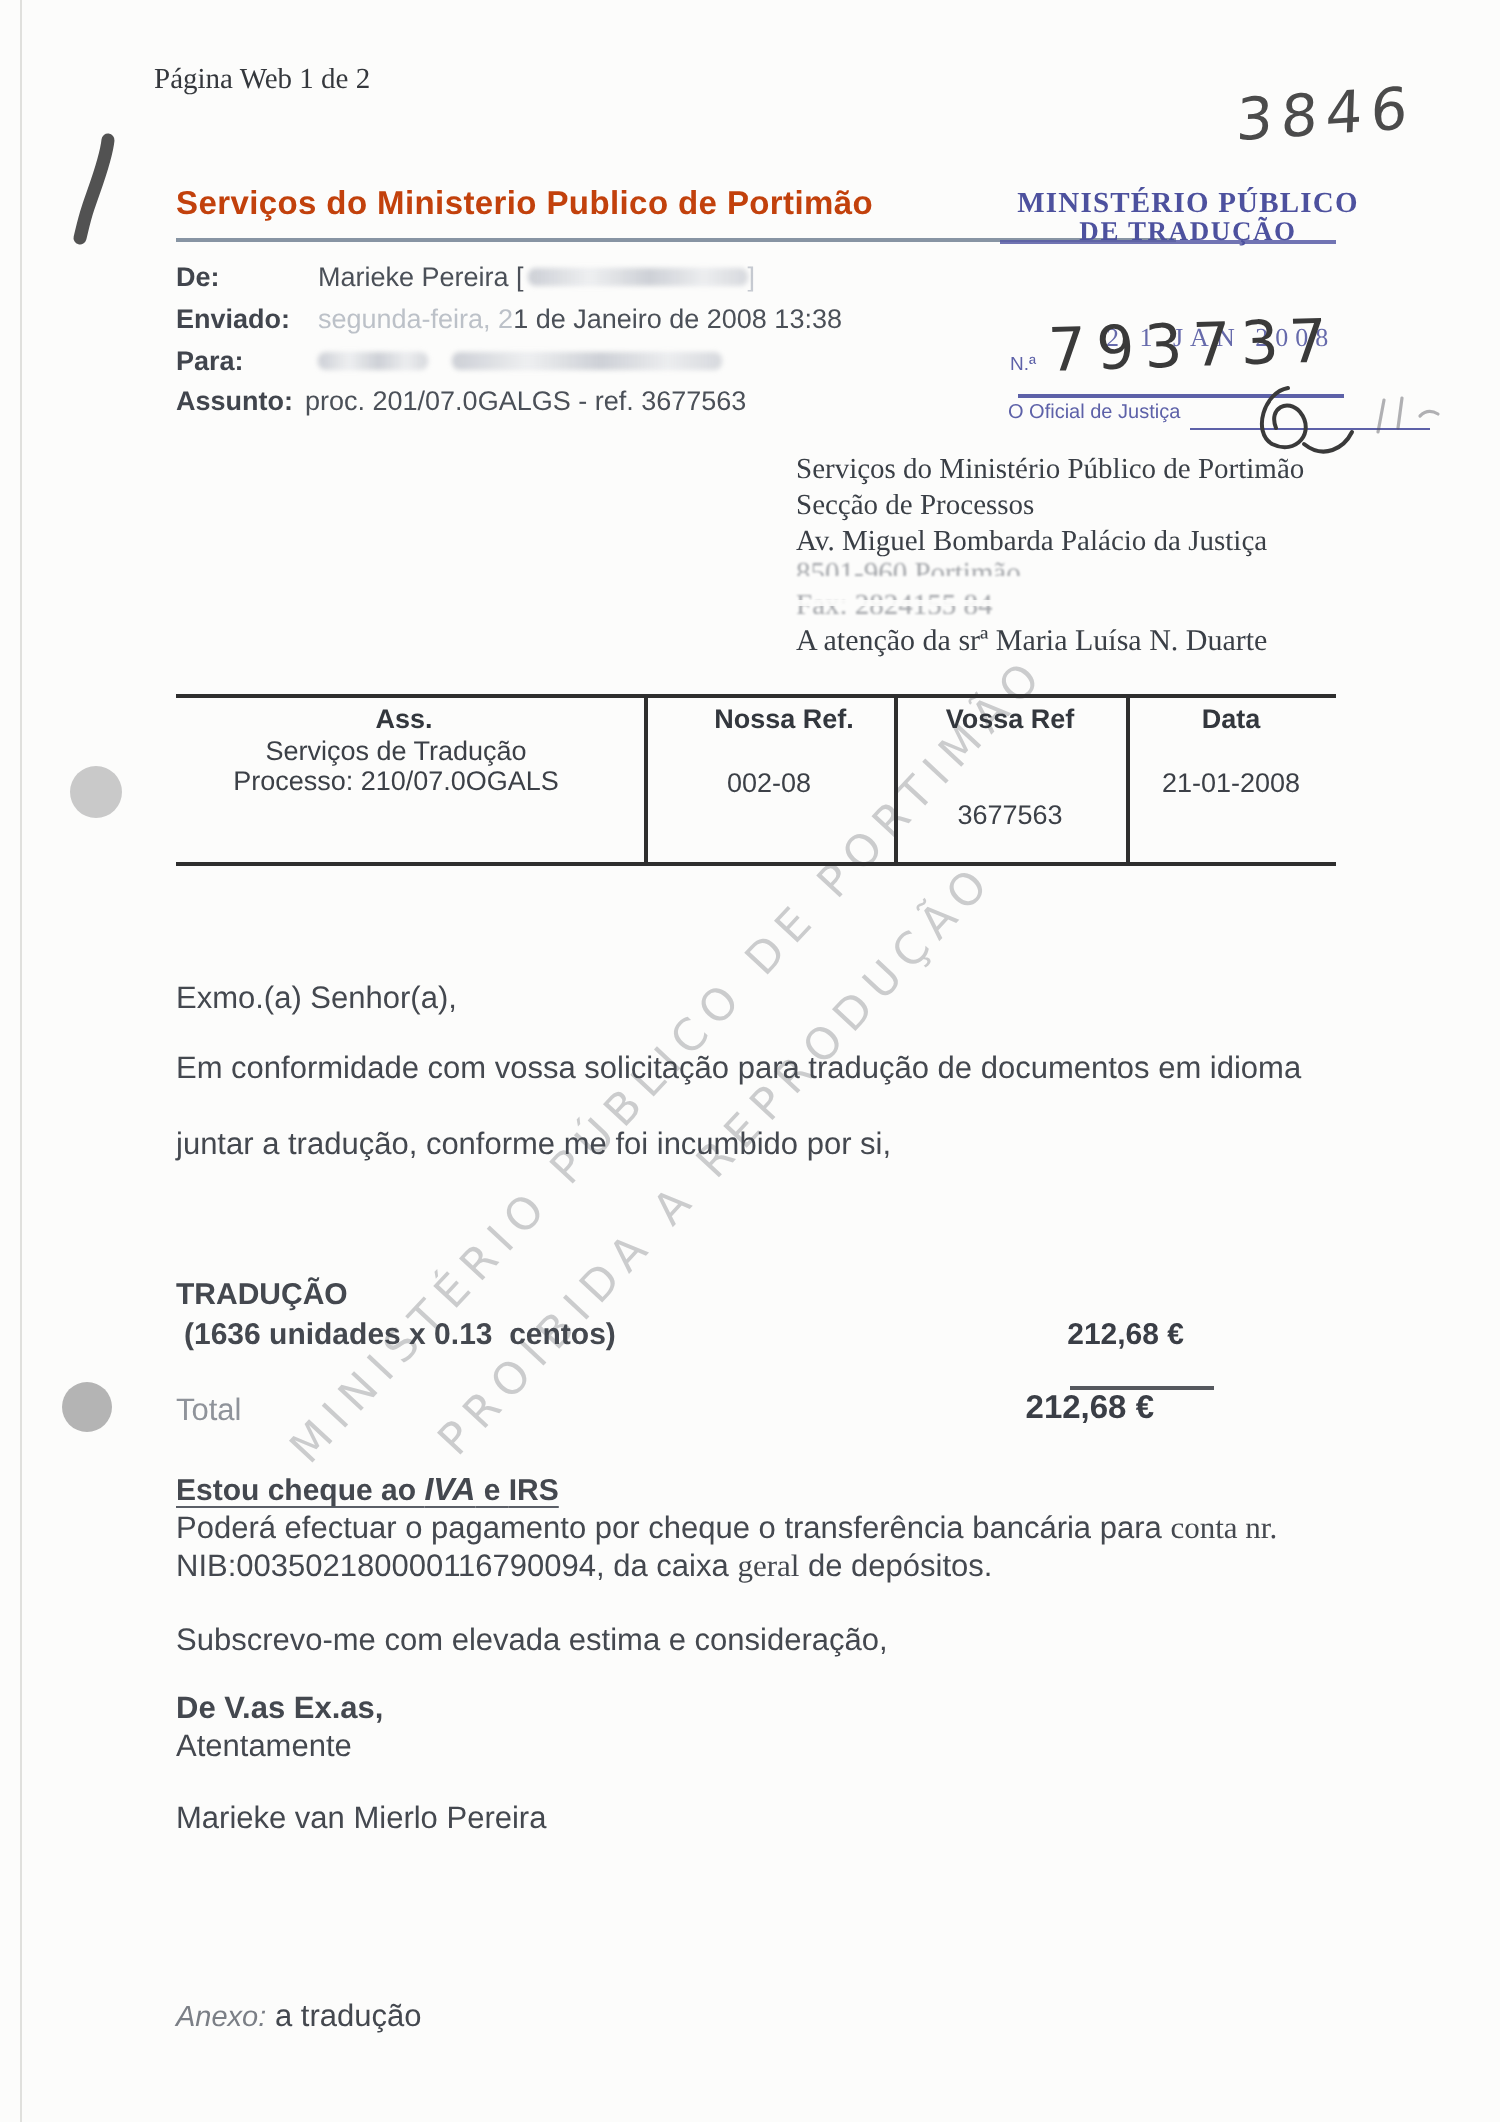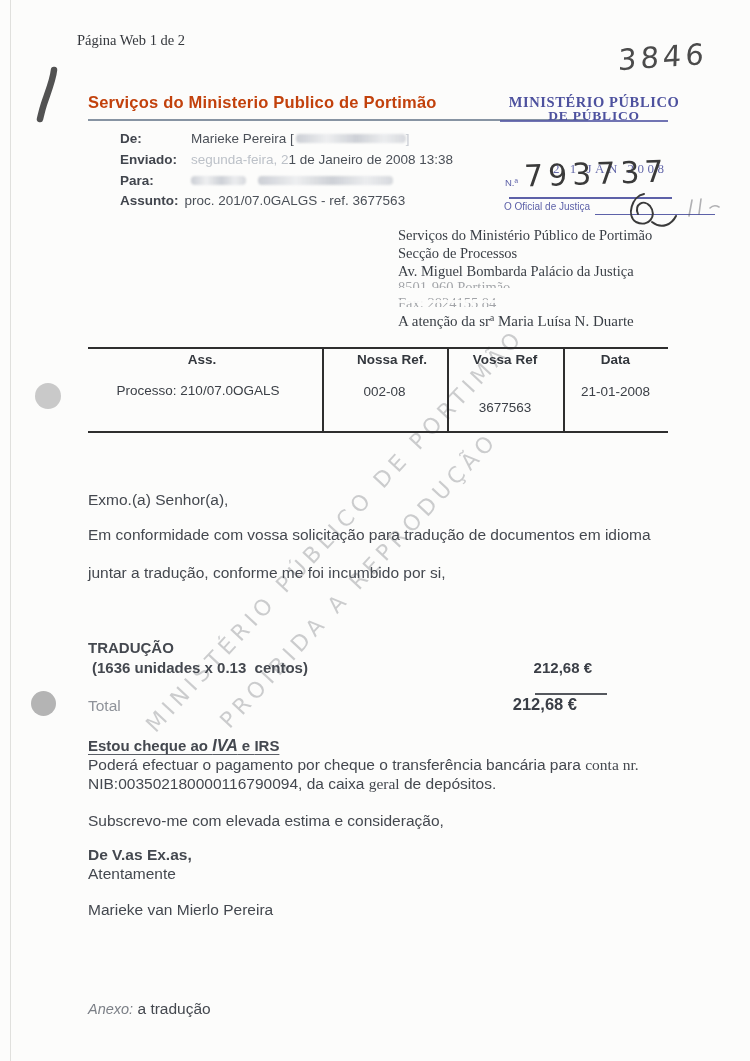--- a/index.html
+++ b/index.html
@@ -27,21 +27,21 @@
   .stamp-org .l2{font-size:13.5px;letter-spacing:.8px;}
   .stamp-strike{left:500px;top:120px;width:168px;height:2px;background:#585ca6;opacity:.85;}
   .stamp-date{left:553px;top:146px;font-size:13px;letter-spacing:3.5px;color:#666aab;}
   .num-label{left:505px;top:177px;font-size:9.5px;color:#5d61a8;}
   .num-hand{left:524px;top:156px;font-size:30px;letter-spacing:5px;color:#3a3a3a;
     transform:rotate(-2deg);}
   .num-underline{left:509px;top:197px;width:163px;height:1.5px;background:#5d61a8;}
   .official-label{left:504px;top:201px;font-size:10px;color:#5d61a8;}
   .official-underline{left:595px;top:214px;width:120px;height:1.2px;background:#5d61a8;}
 
-  .email-row{left:88px;font-size:13.5px;color:#4b5058;white-space:nowrap;margin-left:32px;}
+  .email-row{left:88px;font-size:13.5px;color:#4b5058;white-space:nowrap;}
   .email-row .lbl{display:inline-block;width:71px;font-weight:bold;color:#41454d;}
   .faded{color:#bcc1c8;}
   .smudge{display:inline-block;height:9px;border-radius:4px;vertical-align:baseline;
     background:linear-gradient(90deg,rgba(165,170,182,.55),rgba(195,200,210,.25) 28%,
       rgba(160,166,178,.5) 55%,rgba(198,202,212,.3) 80%,rgba(170,175,186,.45));
     filter:blur(1.2px);}
   .faint{color:#c6cad1;}
 
   .addr{left:398px;font-size:14.5px;line-height:18px;color:#3a3f46;}
   .clipline{overflow:hidden;opacity:.5;filter:blur(.4px);}
@@ -79,21 +79,21 @@
 
   <div class="abs page-label serif">Página Web 1 de 2</div>
   <div class="abs hand-num hand">3846</div>
 
   <div class="abs title">Serviços do Ministerio Publico de Portimão</div>
   <div class="abs title-rule"></div>
 
   <div class="abs stamp-strike"></div>
   <div class="abs stamp-org">
     <div class="l1">MINISTÉRIO PÚBLICO</div>
-    <div class="l2">DE PÚBLICO</div>
+    <div class="l2">DE TRADUÇÃO</div>
   </div>
   <div class="abs stamp-date mono">2 1 JAN 2008</div>
   <div class="abs num-label">N.ª</div>
   <div class="abs num-hand hand">793737</div>
   <div class="abs num-underline"></div>
   <div class="abs official-label">O Oficial de Justiça</div>
   <div class="abs official-underline"></div>
   <svg class="abs" style="left:622px;top:186px;" width="105" height="48" viewBox="0 0 105 48">
     <path d="M22,8 C10,10 4,30 14,36 C26,42 36,30 28,20 C22,13 12,18 16,28" fill="none" stroke="#3a3a3a" stroke-width="2" stroke-linecap="round"></path>
     <path d="M30,36 C40,44 50,38 54,30" fill="none" stroke="#3a3a3a" stroke-width="2" stroke-linecap="round"></path>
@@ -127,20 +127,21 @@
 
   <div class="abs tbl-line" style="left:88px;top:347px;width:580px;height:2px;"></div>
   <div class="abs tbl-line" style="left:88px;top:431px;width:580px;height:2px;"></div>
   <div class="abs tbl-line" style="left:322px;top:347px;width:1.5px;height:84px;"></div>
   <div class="abs tbl-line" style="left:447px;top:347px;width:1.5px;height:84px;"></div>
   <div class="abs tbl-line" style="left:563px;top:347px;width:1.5px;height:84px;"></div>
   <div class="abs tbl-cell tbl-head" style="left:88px;top:352px;width:228px;">Ass.</div>
   <div class="abs tbl-cell tbl-head" style="left:322px;top:352px;width:140px;">Nossa Ref.</div>
   <div class="abs tbl-cell tbl-head" style="left:447px;top:352px;width:116px;">Vossa Ref</div>
   <div class="abs tbl-cell tbl-head" style="left:563px;top:352px;width:105px;">Data</div>
+  <div class="abs tbl-cell" style="left:88px;top:368px;width:220px;">Serviços de Tradução</div>
   <div class="abs tbl-cell" style="left:88px;top:383px;width:220px;">Processo: 210/07.0OGALS</div>
   <div class="abs tbl-cell" style="left:322px;top:384px;width:125px;">002-08</div>
   <div class="abs tbl-cell" style="left:447px;top:400px;width:116px;">3677563</div>
   <div class="abs tbl-cell" style="left:563px;top:384px;width:105px;">21-01-2008</div>
 
   <div class="abs body-txt" style="top:491px;">Exmo.(a) Senhor(a),</div>
   <div class="abs body-txt" style="top:526px;">Em conformidade com vossa solicitação para tradução de documentos em idioma</div>
   <div class="abs body-txt" style="top:564px;">juntar a tradução, conforme me foi incumbido por si,</div>
 
   <div class="abs body-txt bold" style="top:639px;font-size:15px;">TRADUÇÃO</div>

